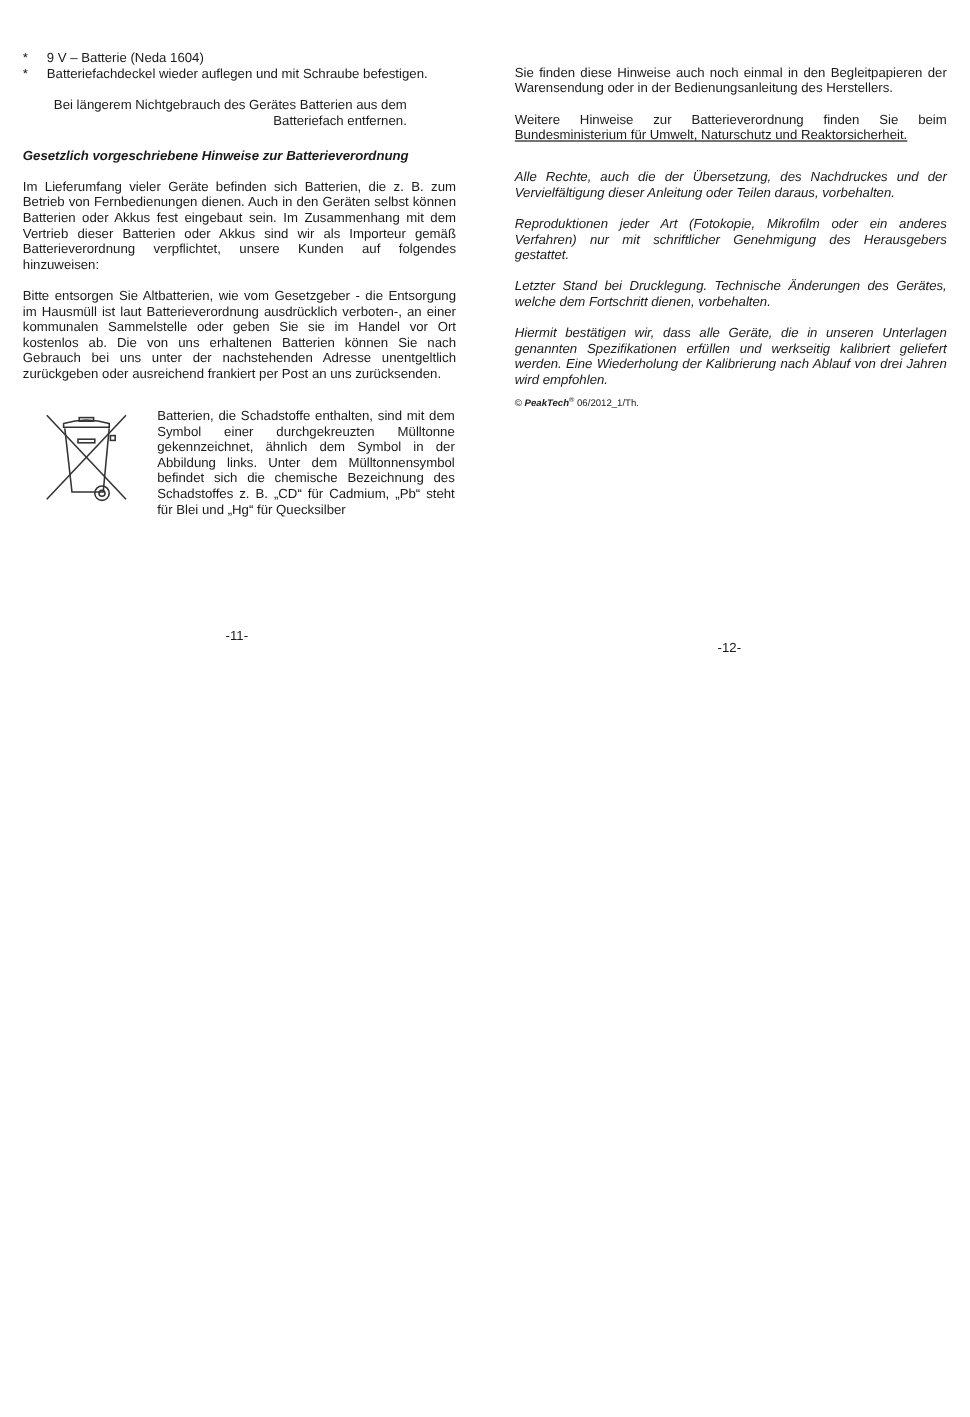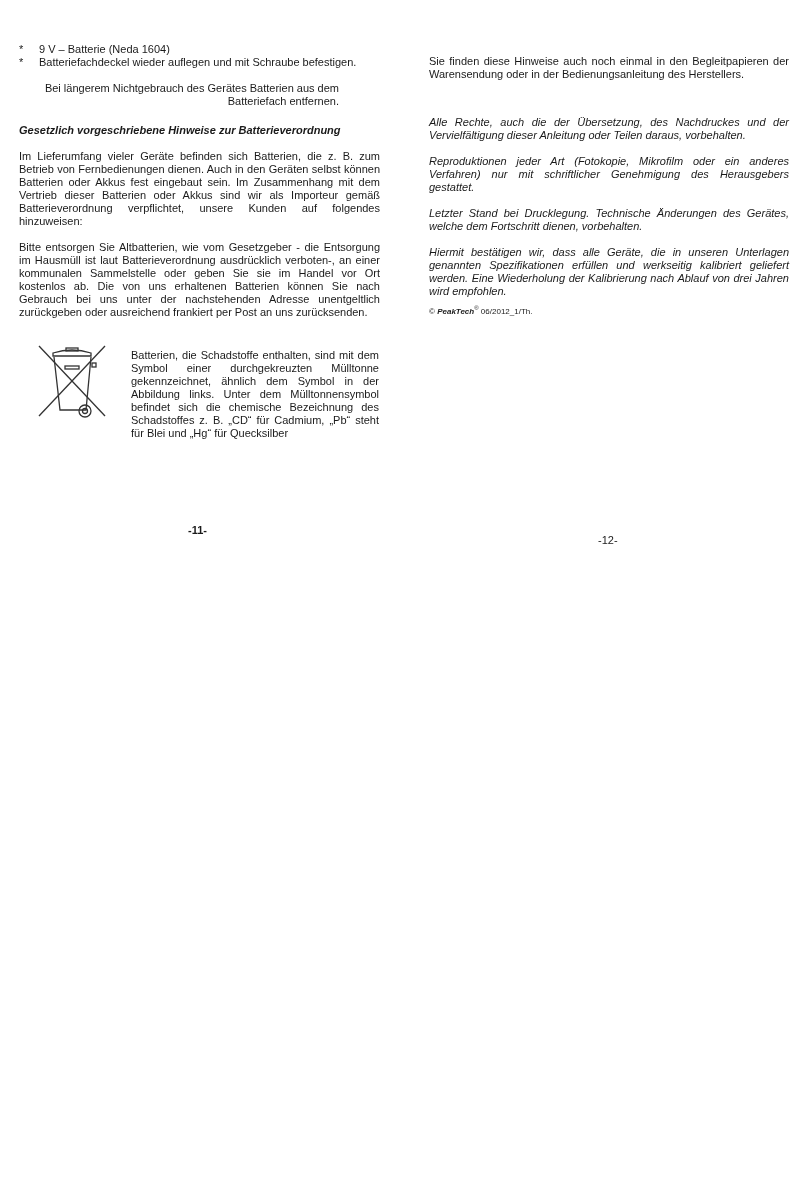--- a/index.html
+++ b/index.html
@@ -40,36 +40,36 @@
     .bin-icon {
       position: absolute;
       left: 18px;
       top: 3px;
       width: 70px;
       height: 76px;
     }
     .symbol-text {
       position: absolute;
       left: 112px;
-      top: 8px;
+      top: 0;
       width: 248px;
       text-align: justify;
     }
     .copyright {
       font-size: 8px;
       line-height: 10px;
       margin-top: 5px;
     }
     .copyright .brand { font-weight: bold; font-style: italic; text-align: center; }
     .copyright sup { font-size: 6px; }
     .page-num {
       position: absolute;
       font-size: 11px;
     }
-    .page-num-left { left: 188px; top: 524px; font-weight: bold; }
+    .page-num-left { left: 188px; top: 524px; }
     .page-num-right { left: 598px; top: 534px; }
   </style>
 </head>
 <body>
 
 <div class="col col-left">
   <ul class="bullets">
     <li>
       <span class="star">*</span>
       <span>9 V – Batterie (Neda 1604)</span>
@@ -111,20 +111,24 @@
     </svg>
     <p class="symbol-text">Batterien, die Schadstoffe enthalten, sind mit dem Symbol einer durchgekreuzten Mülltonne gekennzeichnet, ähnlich dem Symbol in der Abbildung links. Unter dem Mülltonnensymbol befindet sich die chemische Bezeichnung des Schadstoffes z. B. „CD“ für Cadmium, „Pb“ steht für Blei und „Hg“ für Quecksilber</p>
   </div>
 </div>
 
 <div class="page-num page-num-left">-11-</div>
 
 <div class="col col-right">
   <p>Sie finden diese Hinweise auch noch einmal in den Begleitpapieren der Warensendung oder in der Bedienungsanleitung des Herstellers.</p>
   <div class="gap"></div>
+  <p>
+    <span style="display:block; text-align:justify; text-align-last:justify;">Weitere Hinweise zur Batterieverordnung finden Sie beim</span>
+    <span class="underline">Bundesministerium für Umwelt, Naturschutz und Reaktorsicherheit.</span>
+  </p>
   <div class="gap"></div>
   <div style="height:9px;"></div>
   <p class="italic">Alle Rechte, auch die der Übersetzung, des Nachdruckes und der Vervielfältigung dieser Anleitung oder Teilen daraus, vorbehalten.</p>
   <div class="gap"></div>
   <p class="italic">Reproduktionen jeder Art (Fotokopie, Mikrofilm oder ein anderes Verfahren) nur mit schriftlicher Genehmigung des Herausgebers gestattet.</p>
   <div class="gap"></div>
   <p class="italic">Letzter Stand bei Drucklegung. Technische Änderungen des Gerätes, welche dem Fortschritt dienen, vorbehalten.</p>
   <div class="gap"></div>
   <p class="italic">Hiermit bestätigen wir, dass alle Geräte, die in unseren Unterlagen genannten Spezifikationen erfüllen und werkseitig kalibriert geliefert werden. Eine Wiederholung der Kalibrierung nach Ablauf von drei Jahren wird empfohlen.</p>
   <div class="copyright">

